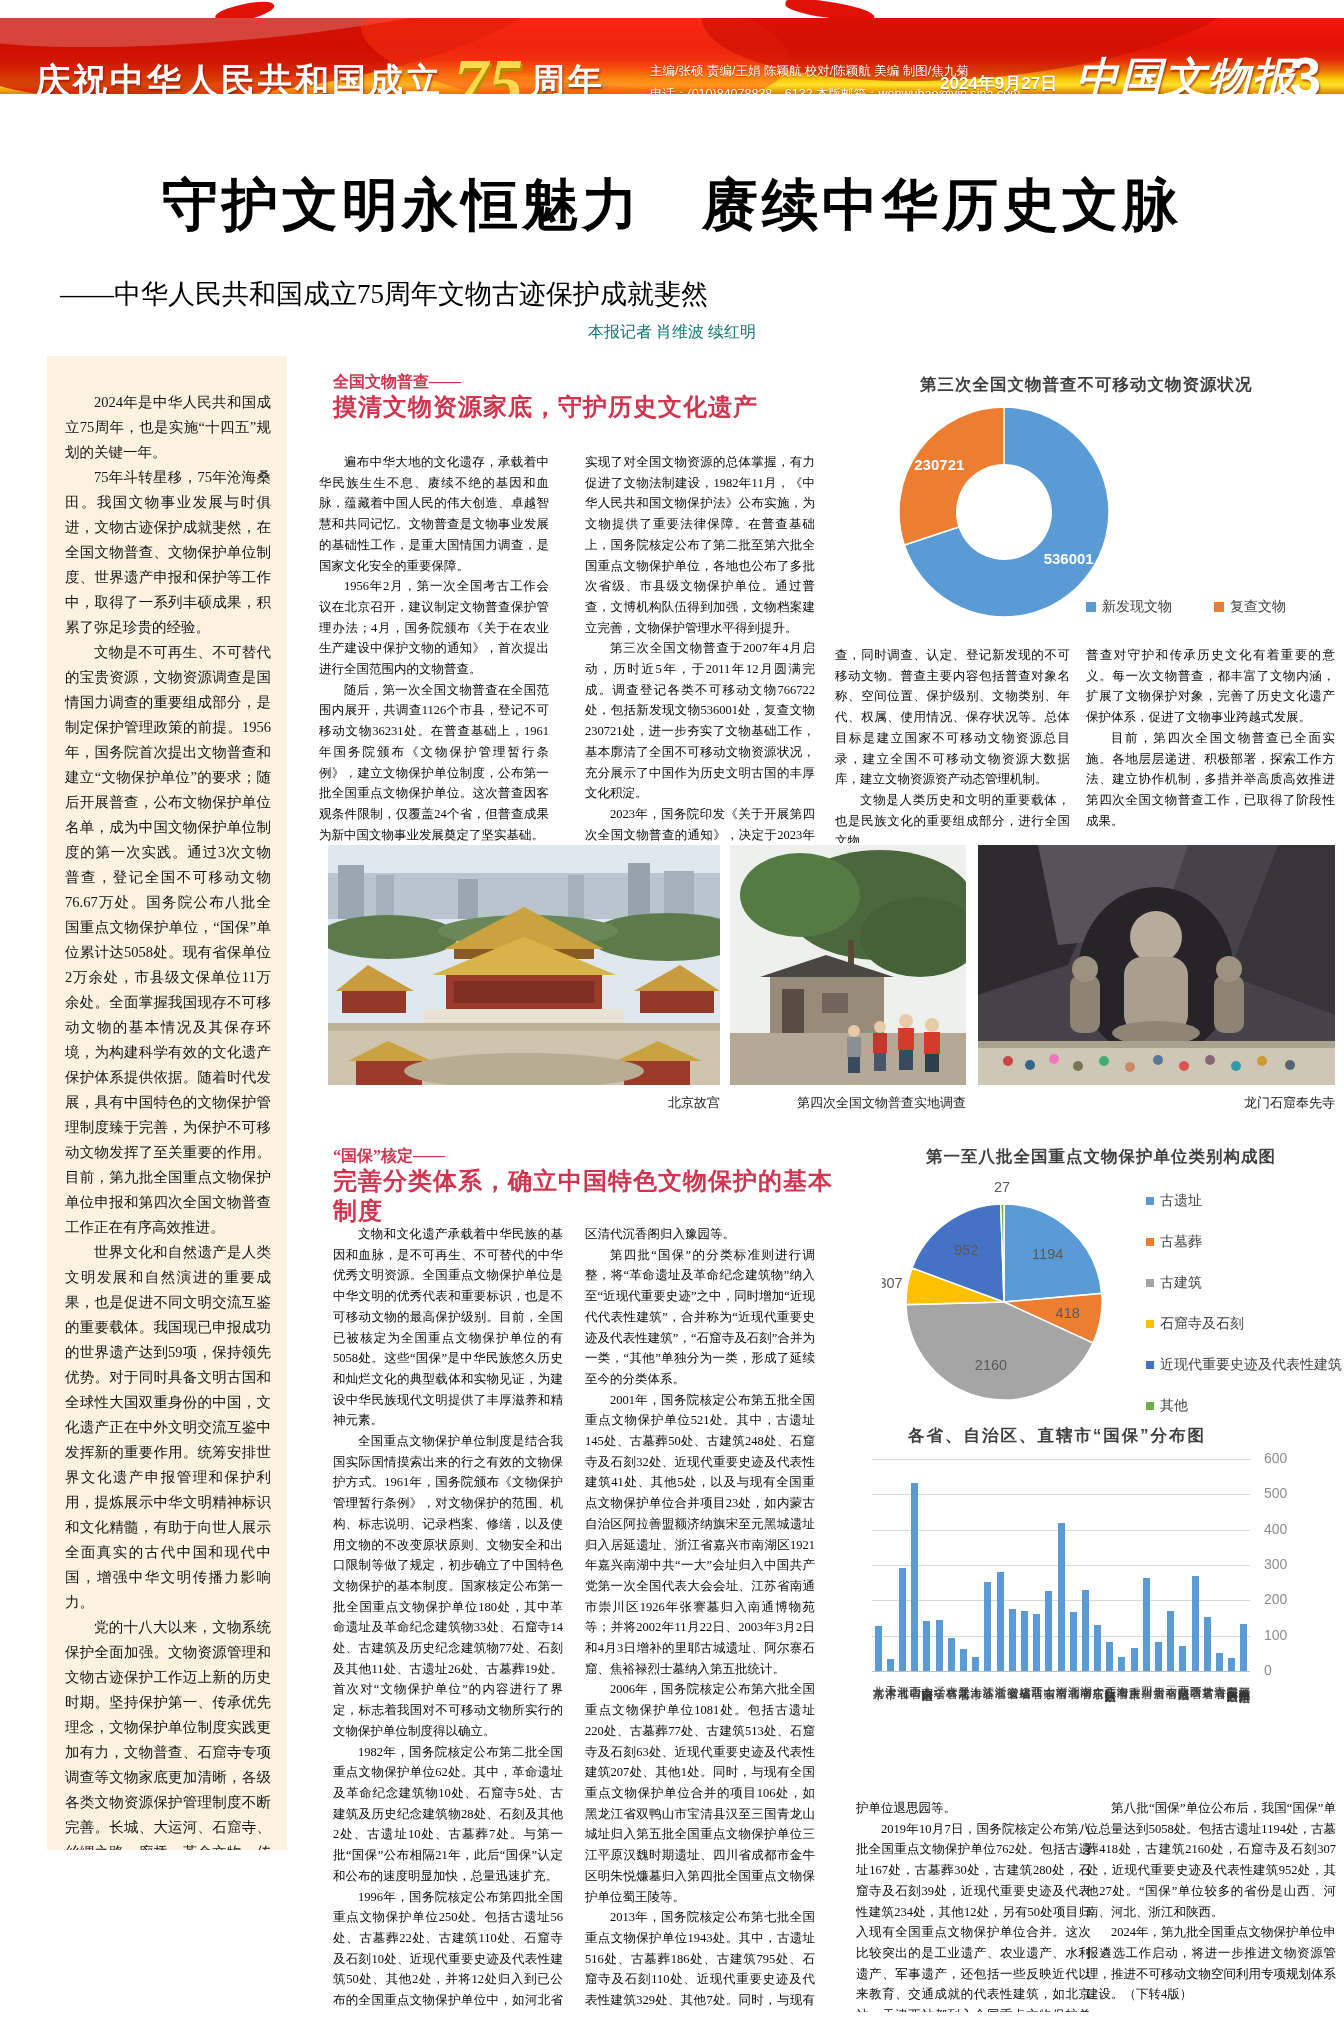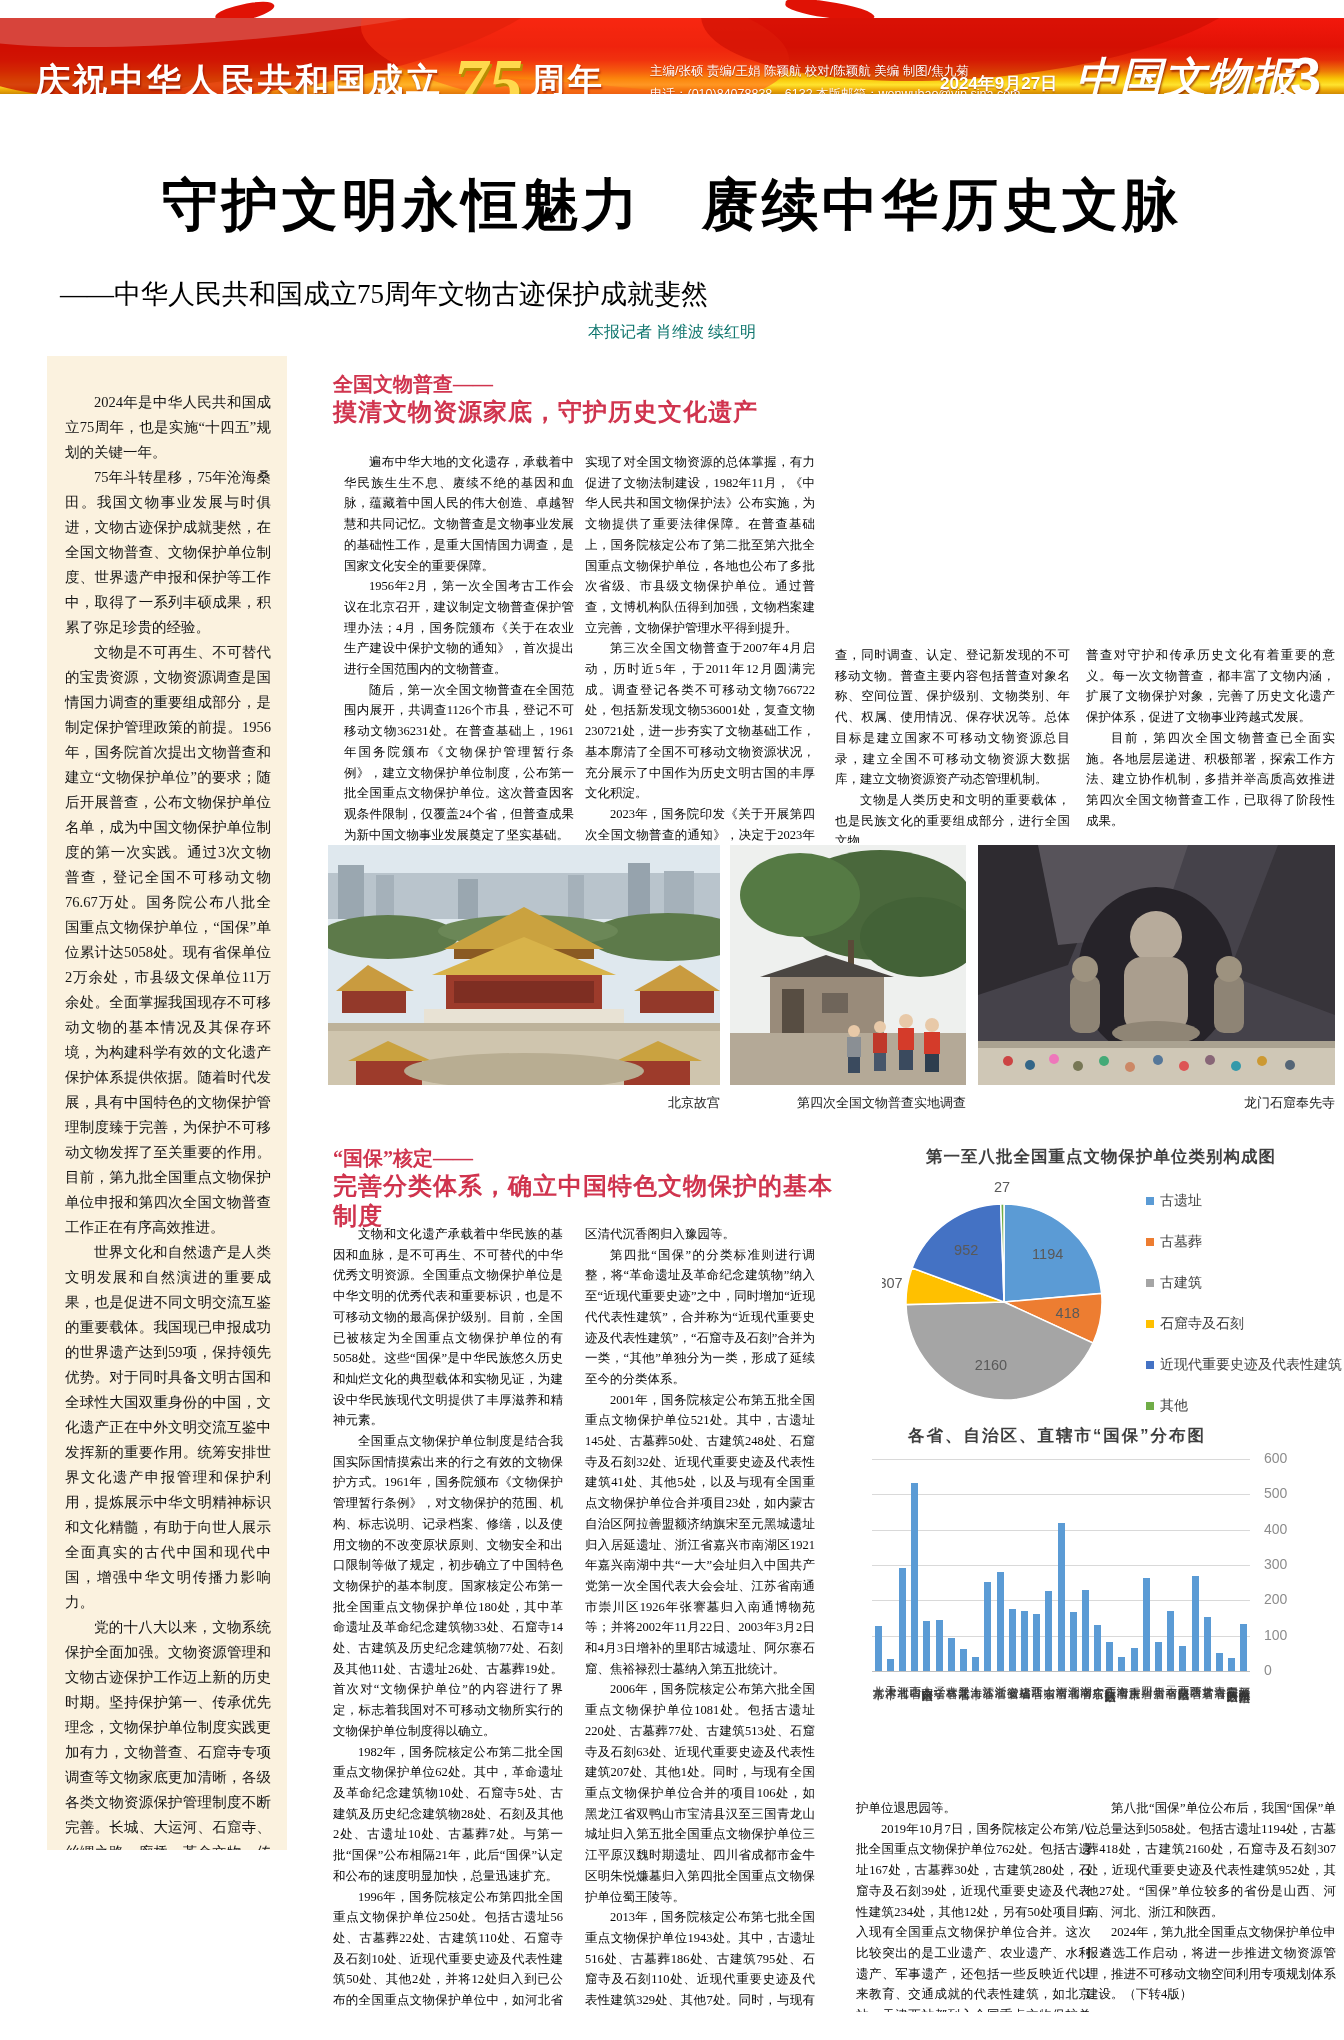--- a/index.html
+++ b/index.html
@@ -33,21 +33,21 @@
   .h-title{position:absolute;left:60px;top:168px;width:1224px;text-align:center;font-weight:bold;
     font-size:56px;letter-spacing:4px;color:#000;}
   .h-sub{position:absolute;left:60px;top:276px;width:1224px;font-size:27px;color:#000;}
   .h-by{position:absolute;left:60px;top:322px;width:1224px;text-align:center;font-size:16px;color:#0f766e;}
   
   .sidebar{position:absolute;left:47px;top:356px;width:240px;height:1494px;background:#fbf2df;
     box-sizing:border-box;padding:34px 16px 0 18px;overflow:hidden;}
   .sidebar p{margin:0;text-indent:2em;text-align:justify;font-size:14.5px;line-height:25px;color:#141414;}
   
   .sec-h{position:absolute;color:#d0344e;font-weight:bold;line-height:1.25;}
-  .sec-h .l1{font-size:20px;display:block;}
+  .sec-h .l1{font-size:16px;display:block;}
   .sec-h .l2{font-size:24px;display:block;margin-top:0;letter-spacing:1px;}
   
   .textcol{position:absolute;overflow:hidden;text-align:justify;font-size:12.5px;line-height:20.7px;color:#080808;}
   .textcol p{margin:0;text-indent:2em;}
   .textcol p.cont{text-indent:0;}
   
   .chart-title{font-family:"Liberation Sans","DejaVu Sans",sans-serif;font-weight:bold;color:#3f3f3f;
     font-size:16.5px;letter-spacing:1px;}
   .legend-item{display:flex;align-items:center;font-family:"Liberation Sans",sans-serif;
     font-size:14px;color:#404040;white-space:nowrap;}
@@ -99,39 +99,59 @@
       <p>文物是不可再生、不可替代的宝贵资源，文物资源调查是国情国力调查的重要组成部分，是制定保护管理政策的前提。1956年，国务院首次提出文物普查和建立“文物保护单位”的要求；随后开展普查，公布文物保护单位名单，成为中国文物保护单位制度的第一次实践。通过3次文物普查，登记全国不可移动文物76.67万处。国务院公布八批全国重点文物保护单位，“国保”单位累计达5058处。现有省保单位2万余处，市县级文保单位11万余处。全面掌握我国现存不可移动文物的基本情况及其保存环境，为构建科学有效的文化遗产保护体系提供依据。随着时代发展，具有中国特色的文物保护管理制度臻于完善，为保护不可移动文物发挥了至关重要的作用。目前，第九批全国重点文物保护单位申报和第四次全国文物普查工作正在有序高效推进。</p>
       <p>世界文化和自然遗产是人类文明发展和自然演进的重要成果，也是促进不同文明交流互鉴的重要载体。我国现已申报成功的世界遗产达到59项，保持领先优势。对于同时具备文明古国和全球性大国双重身份的中国，文化遗产正在中外文明交流互鉴中发挥新的重要作用。统筹安排世界文化遗产申报管理和保护利用，提炼展示中华文明精神标识和文化精髓，有助于向世人展示全面真实的古代中国和现代中国，增强中华文明传播力影响力。</p>
       <p>党的十八大以来，文物系统保护全面加强。文物资源管理和文物古迹保护工作迈上新的历史时期。坚持保护第一、传承优先理念，文物保护单位制度实践更加有力，文物普查、石窟寺专项调查等文物家底更加清晰，各级各类文物资源保护管理制度不断完善。长城、大运河、石窟寺、丝绸之路、廊桥、革命文物、传统村落等一大批文物古迹保护持续推进。文物古迹保护技术更加精细化科技化，抢救性保护、预防性保护、研究性保护、功能性保护系统推进。世界遗产申报管理能力建设极大加强。文物防灾减灾和应急管理体系加快构建，城乡建设中破坏文物的行为得到坚决纠正，文物安全形势持续向好，“应保尽保”理念渐入人心。文物保护纳入国土空间规划打开不可移动文物空间管制新局面，文物整体性系统性保护大格局正在加速形成。</p>
     </aside>
 
   <div class="sec-h" style="left:333px;top:372px;width:480px;">
     <span class="l1">全国文物普查——</span>
     <span class="l2">摸清文物资源家底，守护历史文化遗产</span>
   </div>
 
-  <div class="textcol" style="left:344px;top:452px;width:230px;height:393px;">
+  <div class="textcol" style="left:319px;top:452px;width:230px;height:393px;">
       <p>遍布中华大地的文化遗存，承载着中华民族生生不息、赓续不绝的基因和血脉，蕴藏着中国人民的伟大创造、卓越智慧和共同记忆。文物普查是文物事业发展的基础性工作，是重大国情国力调查，是国家文化安全的重要保障。</p>
       <p>1956年2月，第一次全国考古工作会议在北京召开，建议制定文物普查保护管理办法；4月，国务院颁布《关于在农业生产建设中保护文物的通知》，首次提出进行全国范围内的文物普查。</p>
       <p>随后，第一次全国文物普查在全国范围内展开，共调查1126个市县，登记不可移动文物36231处。在普查基础上，1961年国务院颁布《文物保护管理暂行条例》，建立文物保护单位制度，公布第一批全国重点文物保护单位。这次普查因客观条件限制，仅覆盖24个省，但普查成果为新中国文物事业发展奠定了坚实基础。</p>
     </div>
   <div class="textcol" style="left:585px;top:452px;width:230px;height:393px;">
       <p class="cont">实现了对全国文物资源的总体掌握，有力促进了文物法制建设，1982年11月，《中华人民共和国文物保护法》公布实施，为文物提供了重要法律保障。在普查基础上，国务院核定公布了第二批至第六批全国重点文物保护单位，各地也公布了多批次省级、市县级文物保护单位。通过普查，文博机构队伍得到加强，文物档案建立完善，文物保护管理水平得到提升。</p>
       <p>第三次全国文物普查于2007年4月启动，历时近5年，于2011年12月圆满完成。调查登记各类不可移动文物766722处，包括新发现文物536001处，复查文物230721处，进一步夯实了文物基础工作，基本廓清了全国不可移动文物资源状况，充分展示了中国作为历史文明古国的丰厚文化积淀。</p>
       <p>2023年，国务院印发《关于开展第四次全国文物普查的通知》，决定于2023年11月起开展第四次全国文物普查。本次普查范围是我国境内地上、地下、水下的不可移动文物，对已认定、登记的不可移动文物进行复</p>
     </div>
   <div class="textcol" style="left:835px;top:645px;width:235px;height:198px;">
       <p class="cont">查，同时调查、认定、登记新发现的不可移动文物。普查主要内容包括普查对象名称、空间位置、保护级别、文物类别、年代、权属、使用情况、保存状况等。总体目标是建立国家不可移动文物资源总目录，建立全国不可移动文物资源大数据库，建立文物资源资产动态管理机制。</p>
       <p>文物是人类历史和文明的重要载体，也是民族文化的重要组成部分，进行全国文物</p>
     </div>
   <div class="textcol" style="left:1086px;top:645px;width:249px;height:198px;">
       <p class="cont">普查对守护和传承历史文化有着重要的意义。每一次文物普查，都丰富了文物内涵，扩展了文物保护对象，完善了历史文化遗产保护体系，促进了文物事业跨越式发展。</p>
       <p>目前，第四次全国文物普查已全面实施。各地层层递进、积极部署，探索工作方法、建立协作机制，多措并举高质高效推进第四次全国文物普查工作，已取得了阶段性成果。</p>
     </div>
 
+  <div class="abs" style="left:878px;top:372px;width:462px;height:266px;">
+    <div class="chart-title" style="position:absolute;left:42px;top:2px;">第三次全国文物普查不可移动文物资源状况</div>
+    <svg id="donut-svg" width="224" height="224" viewBox="0 0 224 224" style="position:absolute;left:14px;top:28px;">
+        <path d="M 112 112 L 112 7 A 105 105 0 1 1 12.328026414540403 145.0226843484815 Z" fill="#5b9bd5" stroke="#ffffff" stroke-width="1.5"></path>
+        <path d="M 112 112 L 12.328026414540403 145.0226843484815 A 105 105 0 0 1 111.99999999999997 7 Z" fill="#ed7d31" stroke="#ffffff" stroke-width="1.5"></path>
+        <circle cx="112" cy="112" r="48" fill="#ffffff"></circle>
+        <text x="176.6946665512958" y="163.7187341418477" text-anchor="middle" font-family="Liberation Sans, DejaVu Sans, sans-serif" font-size="15" font-weight="bold" fill="#ffffff">536001</text>
+        <text x="47.305333448704175" y="70.28126585815232" text-anchor="middle" font-family="Liberation Sans, DejaVu Sans, sans-serif" font-size="15" font-weight="bold" fill="#ffffff">230721</text>
+      </svg>
+    <div id="donut-legend" style="position:absolute;left:208px;top:226px;display:flex;gap:42px;">
+        <div class="legend-item">
+          <span class="legend-sw" style="background: rgb(91, 155, 213); height: 10px; width: 10px;"></span>
+          <span>新发现文物</span>
+        </div>
+        <div class="legend-item">
+          <span class="legend-sw" style="background: rgb(237, 125, 49); height: 10px; width: 10px;"></span>
+          <span>复查文物</span>
+        </div>
+      </div>
+  </div>
 
   <figure style="left:328px;top:845px;width:392px;">
     <svg width="392" height="240" viewBox="0 0 392 240">
       <rect width="392" height="240" fill="#dfe8ee"></rect>
       <rect y="28" width="392" height="46" fill="#b9c4cc"></rect>
       <rect x="10" y="20" width="26" height="54" fill="#9aa7b0"></rect>
         <rect x="48" y="30" width="18" height="44" fill="#a5b1ba"></rect>
       <rect x="300" y="18" width="22" height="56" fill="#96a3ad"></rect>
         <rect x="336" y="26" width="30" height="48" fill="#a5b1ba"></rect>
       <rect x="130" y="34" width="20" height="40" fill="#9aa7b0"></rect>

